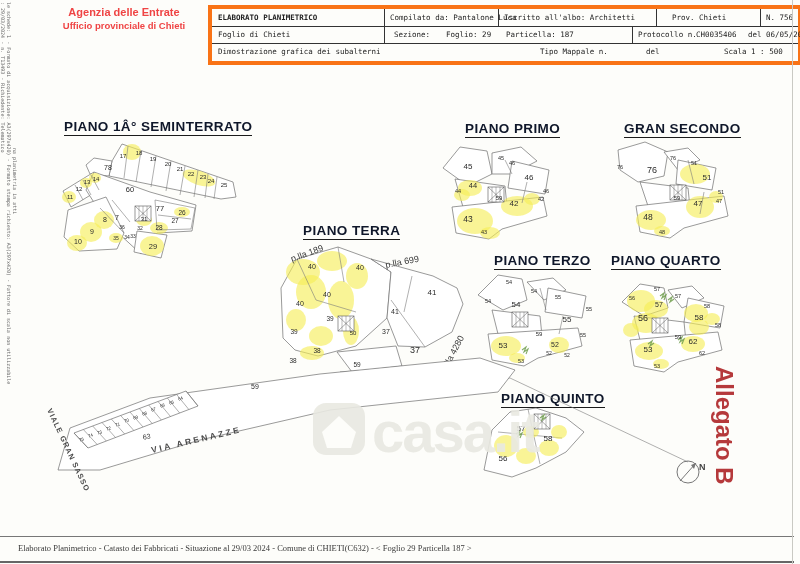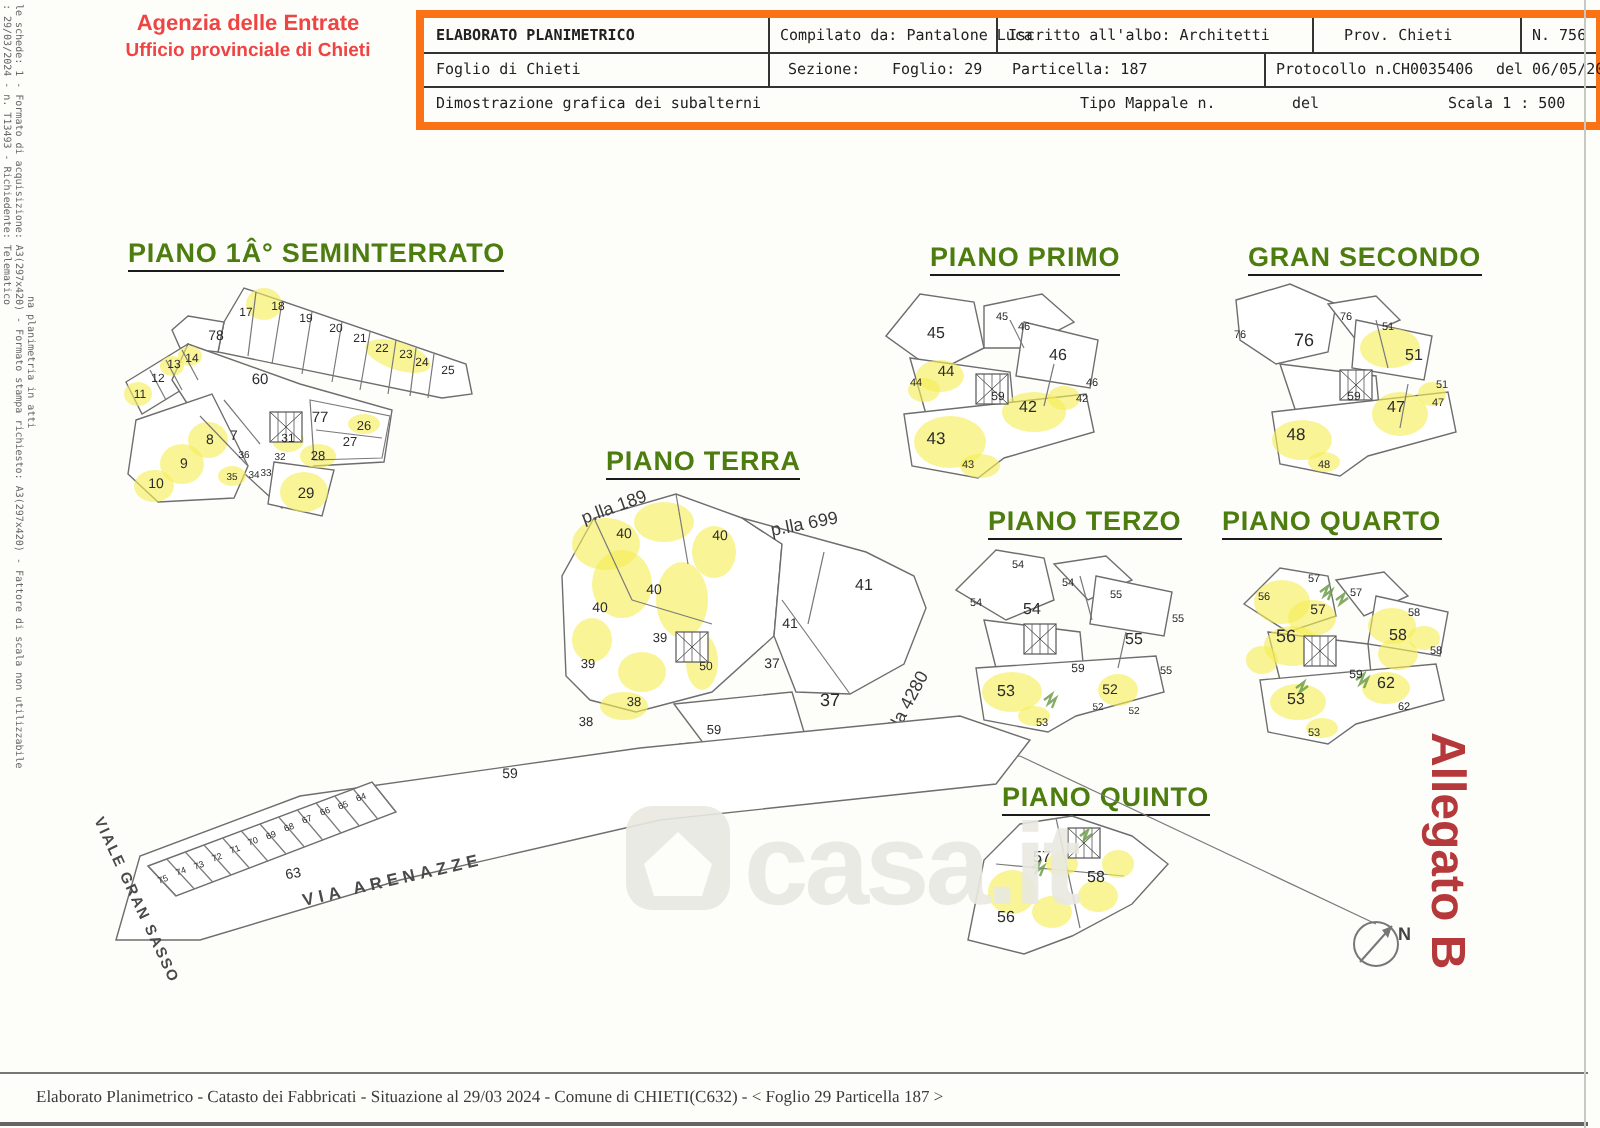--- a/index.html
+++ b/index.html
@@ -14,21 +14,21 @@
   .agency .l1{font-size:11px;font-weight:bold;}
   .agency .l2{font-size:16px;font-weight:bold;letter-spacing:.3px;margin-top:1px;}
   .agency .l3{font-size:9.5px;font-weight:bold;margin-top:2px;}
   
   .tbl{left:208px;top:5px;width:586px;height:52px;border:4px solid #f97316;}
   .tline{position:absolute;background:#333;}
   .cell{position:absolute;font-family:"DejaVu Sans Mono",monospace;font-size:7.5px;
         color:#222;white-space:nowrap;}
   .cell.b{font-weight:bold;}
   
-  .plan-title{position:absolute;font-size:13.5px;font-weight:bold;color:#4d7c0f;
+  .plan-title{position:absolute;font-size:13.5px;font-weight:bold;color:#0f172a;
               letter-spacing:.4px;border-bottom:1.6px solid #1b1b1b;padding-bottom:1px;
               white-space:nowrap;}
   
   .footer{left:0px;top:536px;width:794px;height:24px;border-top:1px solid #777;
           border-bottom:2px solid #666;}
   .footer-text{position:absolute;left:18px;top:6px;font-family:"Liberation Serif",serif;
                font-size:8.5px;color:#3a3a3a;white-space:nowrap;}
   .edge-r{right:0;top:0;width:7px;height:564px;background:#ececе7;
           border-left:1px solid #c9c9c3;}
   svg text{font-family:"Liberation Sans",sans-serif;}

